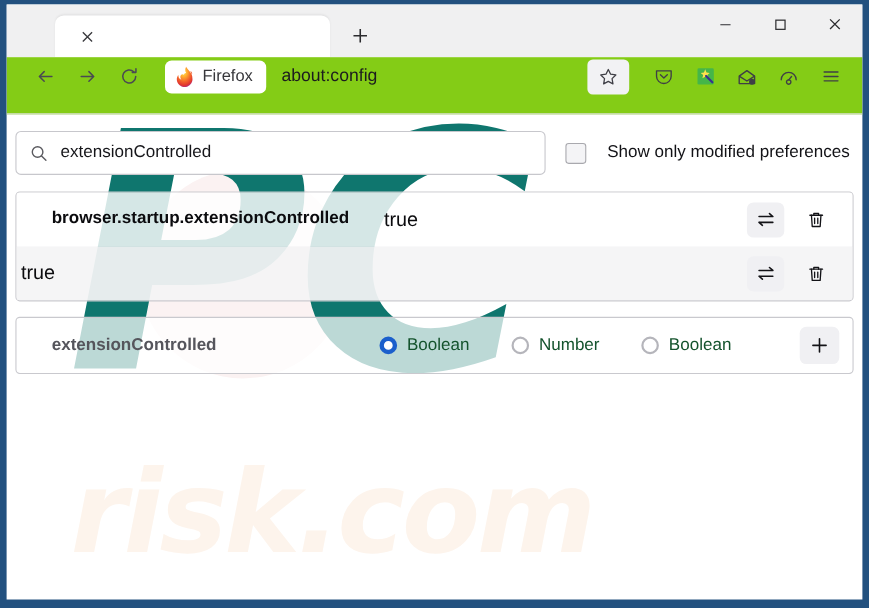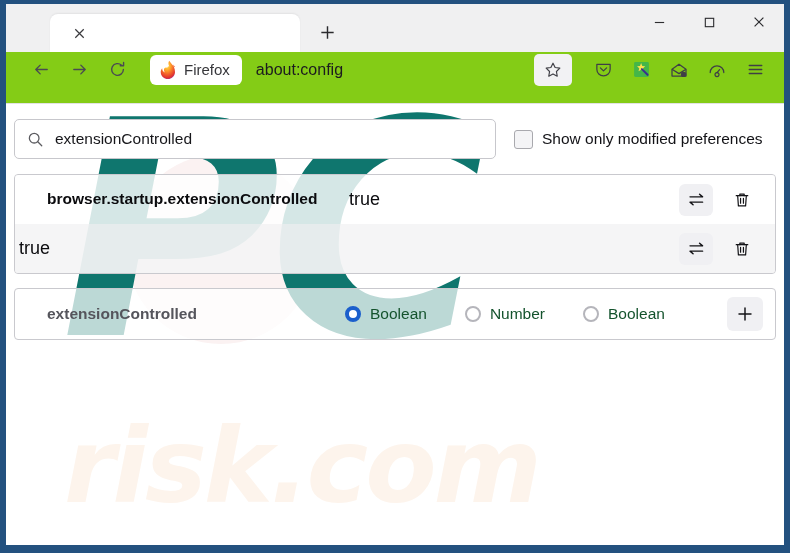--- a/index.html
+++ b/index.html
@@ -237,20 +237,21 @@
     margin-left: 11px;
     font-size: 15.5px;
     color: #16161a;
     white-space: nowrap;
   }
   #modified-wrap {
     display: flex;
     align-items: center;
     margin-left: 18px;
     white-space: nowrap;
+    gap: 10px;
   }
   #modified-box {
     width: 17px; height: 17px;
     border: 1.5px solid #a9a9ae;
     border-radius: 3px;
     background: #f4f4f6;
     flex: 0 0 auto;
   }
   #modified-label {
     margin-left: 9px;

